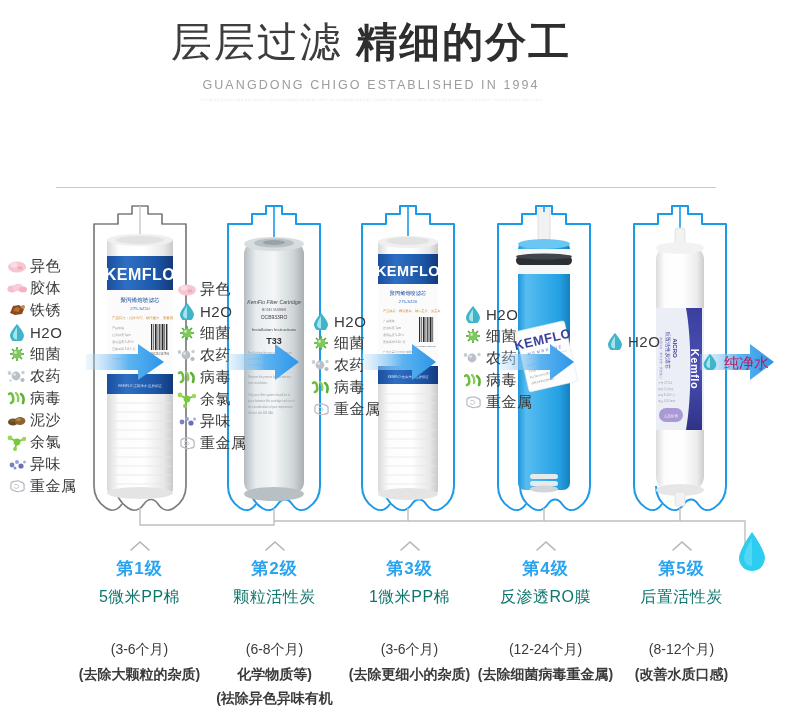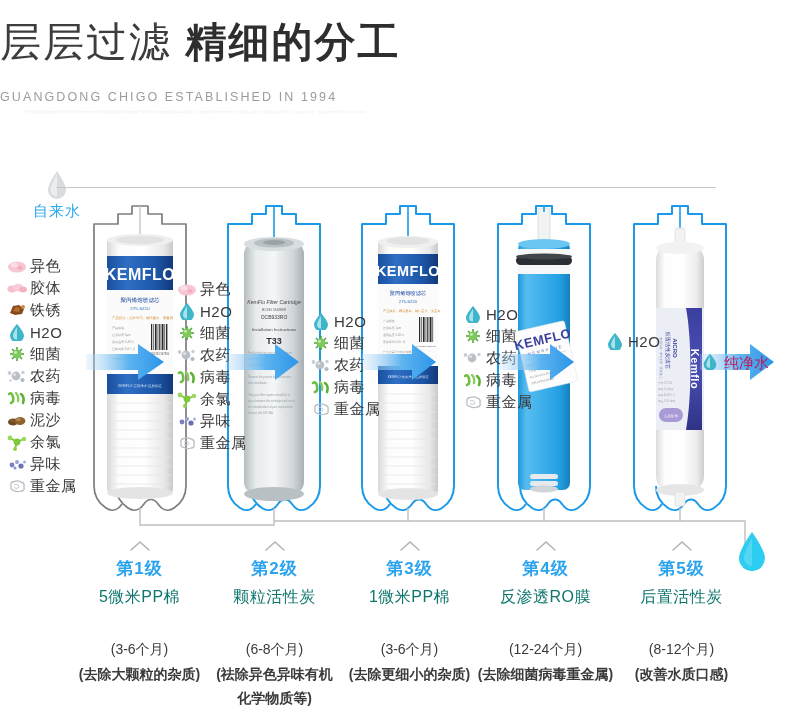--- a/index.html
+++ b/index.html
@@ -6,29 +6,29 @@
   body{
     width:790px;height:723px;
     background:#ffffff;
     font-family:"Liberation Sans","DejaVu Sans",sans-serif;
     overflow:hidden;
     position:relative;
   }
   #page{position:relative;width:790px;height:723px;}
 
   
-  .header{position:absolute;left:0;top:0;width:706px;}
+  .header{position:absolute;left:18px;top:0;width:706px;text-align:center;}
   .title{
     font-size:41px;letter-spacing:2px;color:#3d3d3d;
     margin-top:18px;line-height:1.18;font-weight:400;
   }
   .title .bold{font-weight:bold;color:#2e2e2e;}
   .subtitle{
     font-size:12.5px;letter-spacing:2.1px;color:#9c9c9c;
-    margin-top:24px;font-weight:400;
+    margin-top:12px;font-weight:400;
   }
   .ghost-text{
     margin-top:6px;font-size:3.2px;color:#ebebeb;line-height:1.5;
     letter-spacing:.2px;width:660px;margin-left:auto;margin-right:auto;
     word-break:break-all;overflow:hidden;height:22px;
   }
 
   
   .inlet{position:absolute;left:22px;top:170px;width:70px;text-align:center;}
   .inlet-label{font-size:15px;color:#2da8ec;margin-top:2px;letter-spacing:1px;}
@@ -70,29 +70,20 @@
 
   <div class="header">
     <div class="title">
       <span>层层过滤</span>
       <span class="bold">精细的分工</span>
     </div>
     <div class="subtitle">GUANGDONG CHIGO ESTABLISHED IN 1994</div>
     <div class="ghost-text">本产品采用五级过滤技术层层净化水质去除水中的泥沙铁锈胶体悬浮物余氯异色异味有机化学物质细菌病毒重金属等有害物质还原水的纯净本色让您和家人喝上真正健康安全的好水广东志高成立于一九九四年专注净水科技二十余年</div>
   </div>
 
-  <div class="inlet">
-    <div class="drop-sm">
-      <svg width="22" height="30" viewBox="0 0 22 30">
-        <path d="M11 1 C11 1 2 14 2 20 a9 9 0 0 0 18 0 C20 14 11 1 11 1 z" fill="#d8dcde"></path>
-        <path d="M11 4 C11 4 4.5 15 4.5 20 a6.5 6.5 0 0 0 6.5 6.5 z" fill="#eceff1"></path>
-      </svg>
-    </div>
-    <div class="inlet-label">自来水</div>
-  </div>
   <div class="feedline"></div>
 
   <div class="housing" style="left:88px;top:198px;">
     <svg width="104" height="330" viewBox="0 0 104 330">
       <path d="M6 36 L6 26 L30 26 L30 16 L44 16 L44 8 L60 8 L60 16 L74 16 L74 26 L98 26 L98 36
                L98 288 C98 300 92 306 86 310 C80 314 74 312 70 306
                C66 300 60 300 56 306 C52 312 46 314 40 310
                C34 306 28 300 28 288 L28 288" fill="none" stroke="#7d7d7d" stroke-width="1.7" stroke-linejoin="round"></path>
       <path d="M6 36 L6 288 C6 300 12 306 18 310 C24 314 30 312 34 306" fill="none" stroke="#7d7d7d" stroke-width="1.7" stroke-linejoin="round"></path>
       <path d="M28 288 L28 288" fill="none" stroke="#7d7d7d" stroke-width="1.7"></path>
@@ -831,22 +822,22 @@
     <div class="desc"></div>
   </div>
 
   <div class="stage" style="left:197px;top:540px;">
     <svg class="chev" width="22" height="12" viewBox="0 0 22 12">
       <path d="M2 10 L11 2 L20 10" fill="none" stroke="#b4b4b4" stroke-width="1.6" stroke-linecap="round"></path>
     </svg>
     <div class="lvl">第2级</div>
     <div class="name">颗粒活性炭</div>
     <div class="life">(6-8个月)</div>
+    <div class="desc">化学物质等)</div>
     <div class="desc">(祛除异色异味有机</div>
-    <div class="desc">化学物质等)</div>
   </div>
 
   <div class="stage" style="left:332px;top:540px;">
     <svg class="chev" width="22" height="12" viewBox="0 0 22 12">
       <path d="M2 10 L11 2 L20 10" fill="none" stroke="#b4b4b4" stroke-width="1.6" stroke-linecap="round"></path>
     </svg>
     <div class="lvl">第3级</div>
     <div class="name">1微米PP棉</div>
     <div class="life">(3-6个月)</div>
     <div class="desc">(去除更细小的杂质)</div>

